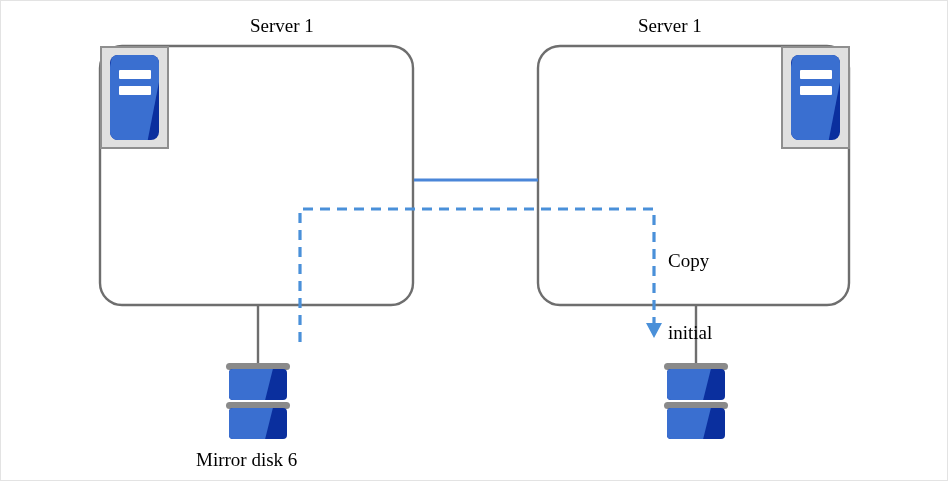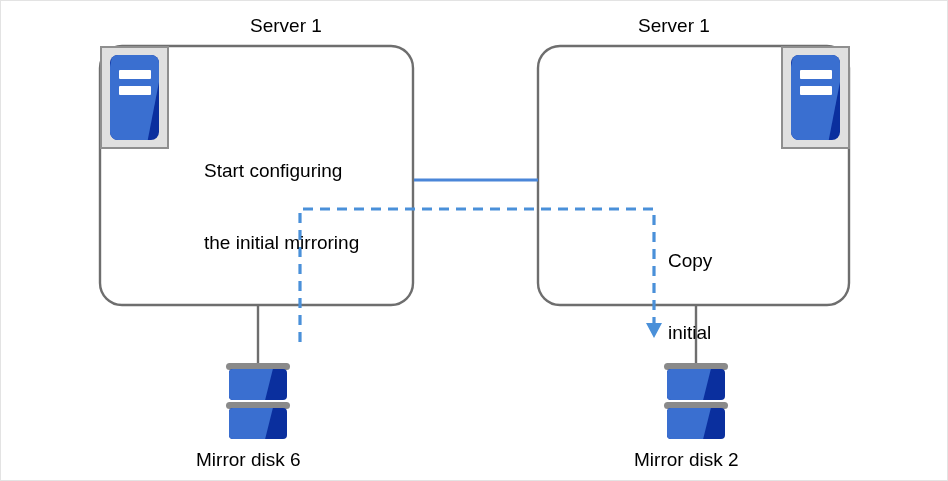--- a/index.html
+++ b/index.html
@@ -25,21 +25,21 @@
     top: 0;
     width: 948px;
     height: 481px;
   }
   .label {
     position: absolute;
     color: #000000;
     font-size: 19px;
     line-height: 24px;
     white-space: pre;
-    font-family: Liberation Sans, sans-serif;
+    font-family: Liberation Serif, serif;
   }
   .title-server1 { left: 249px; top: 13px; }
   .title-server2 { left: 637px; top: 13px; }
   .text-start-config { left: 203px; top: 110px; }
   .text-copy-entirely { left: 667px; top: 200px; }
   .label-disk1 { left: 195px; top: 447px; }
   .label-disk2 { left: 633px; top: 447px; }
 
   
   .server-icon {
@@ -168,26 +168,21 @@
   <div class="disk-icon" id="disk2-icon">
     <div class="cap cap1"></div>
     <div class="body body1"></div>
     <div class="cap cap2"></div>
     <div class="body body2"></div>
   </div>
 
   <div class="label title-server1">Server 1</div>
   <div class="label title-server2">Server 1</div>
 
-  <div class="label text-start-config">
-    <div>Start configuring</div>
-    <div>the initial mirroring</div>
-  </div>
 
   <div class="label text-copy-entirely">
     <div>Copy</div>
     <div>initial</div>
   </div>
 
   <div class="label label-disk1">Mirror disk 6</div>
-  <div class="label label-disk2">Mirror disk 2</div>
 
 </div>
 
 </body></html>

